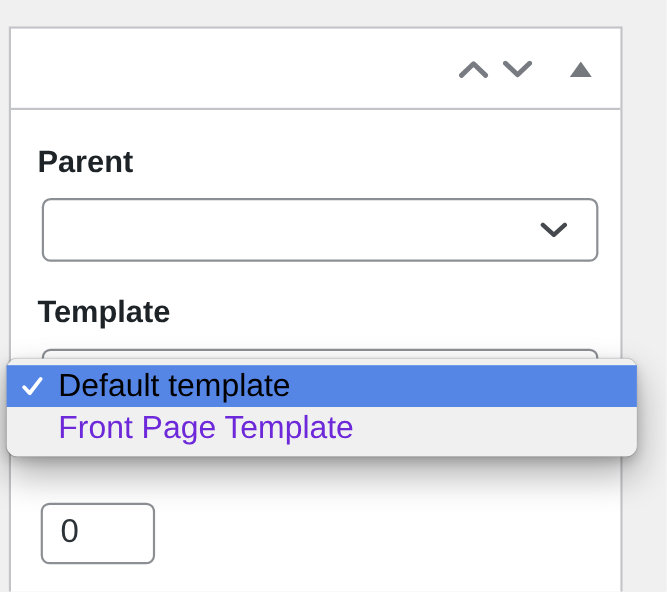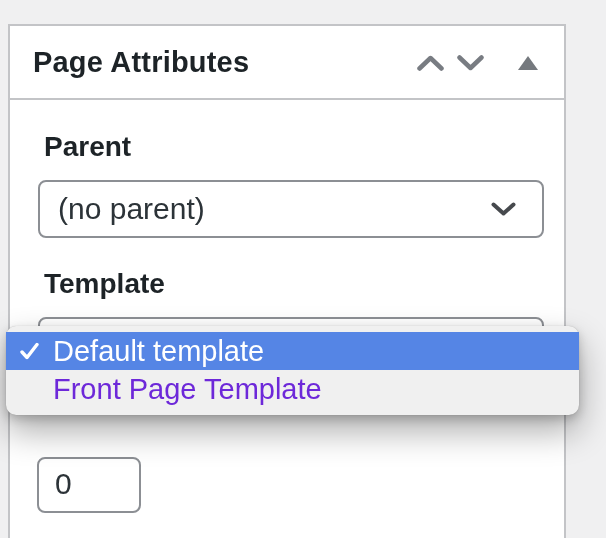--- a/index.html
+++ b/index.html
@@ -55,21 +55,21 @@
     align-items: center;
     justify-content: center;
     width: 40px; height: 44px;
   }
   .handle-btn.toggle { margin-left: 20px; width: 36px; }
 
   .inside { position: relative; width: 100%; }
 
   .field-label {
     position: absolute;
-    left: 34px;
+    left: 24px;
     font-size: 28px;
     font-weight: 700;
     color: #1d2327;
     line-height: 28px;
   }
   .label-parent { top: 33px; }
   .label-template { top: 170px; }
 
   .wp-select {
     position: absolute;
@@ -127,38 +127,37 @@
     height: 38px;
     line-height: 38px;
     padding-left: 47px;
     font-size: 29px;
     color: #6d28d9;
     white-space: nowrap;
     cursor: default;
   }
   .menu-option.selected {
     background: #5585e5;
-    color: #ffffff;
+    color: #000000;
   }
   .menu-check {
     position: absolute;
     left: 14px; top: 50%;
     transform: translateY(-50%);
     display: flex;
   }
 </style>
 </head>
 <body>
 
 <div class="screen">
 
   <div class="postbox">
 
     <div class="postbox-header">
-      <h2 class="postbox-title">Page Attributes</h2>
 
       <div class="handle-actions">
         <button class="handle-btn" aria-label="Move up">
           <span style="display:flex">
             <svg width="27" height="16" viewBox="0 0 27 16">
               <polyline points="2.5,13.5 13.5,3 24.5,13.5" fill="none" stroke="#787c82" stroke-width="4.5" stroke-linecap="round" stroke-linejoin="round"></polyline>
             </svg>
           </span>
         </button>
         <button class="handle-btn" aria-label="Move down">
@@ -176,21 +175,20 @@
           </span>
         </button>
       </div>
     </div>
 
     <div class="inside">
 
       <p class="field-label label-parent">Parent</p>
 
       <div class="wp-select select-parent">
-        <span class="select-value">(no parent)</span>
         <span class="select-chevron">
           <svg width="25" height="14" viewBox="0 0 25 14">
             <polyline points="2.5,2.5 12.5,11.5 22.5,2.5" fill="none" stroke="#46494d" stroke-width="4" stroke-linecap="round" stroke-linejoin="round"></polyline>
           </svg>
         </span>
       </div>
 
       <p class="field-label label-template">Template</p>
 
       <div class="wp-select select-template"></div>

